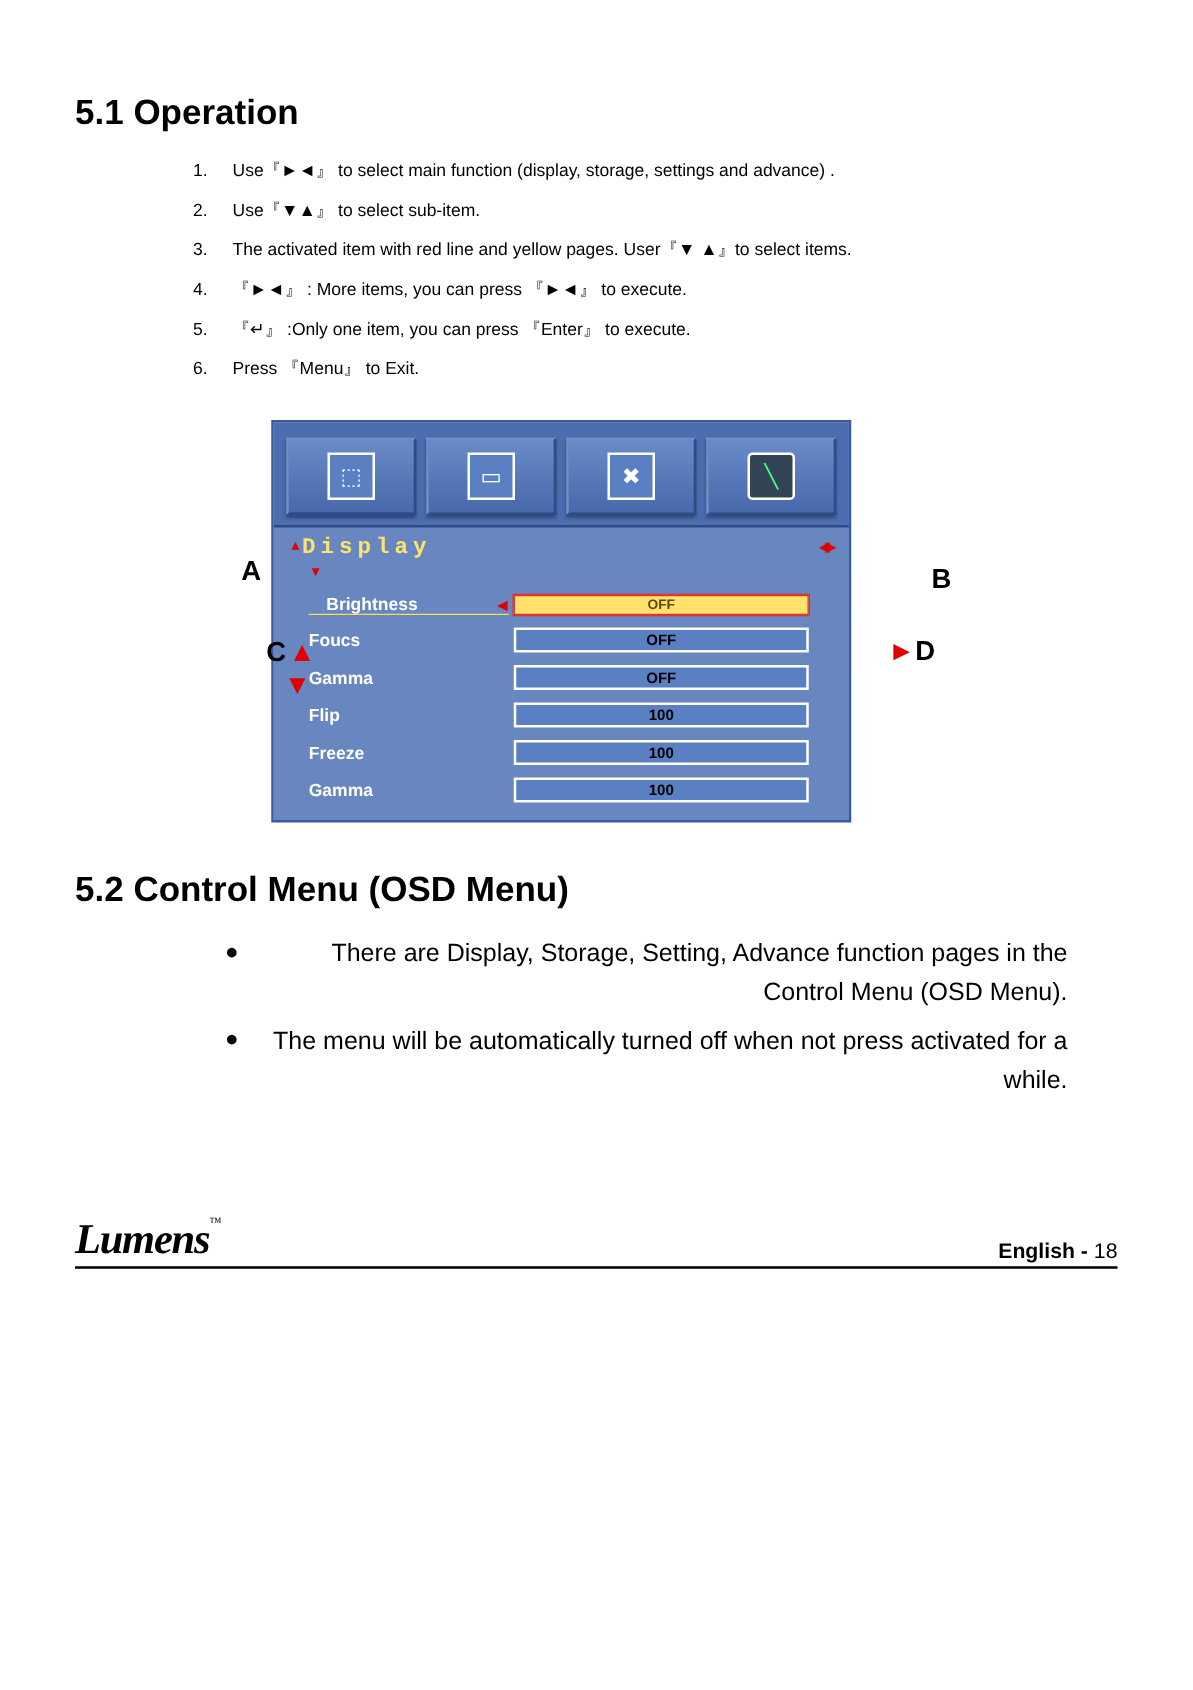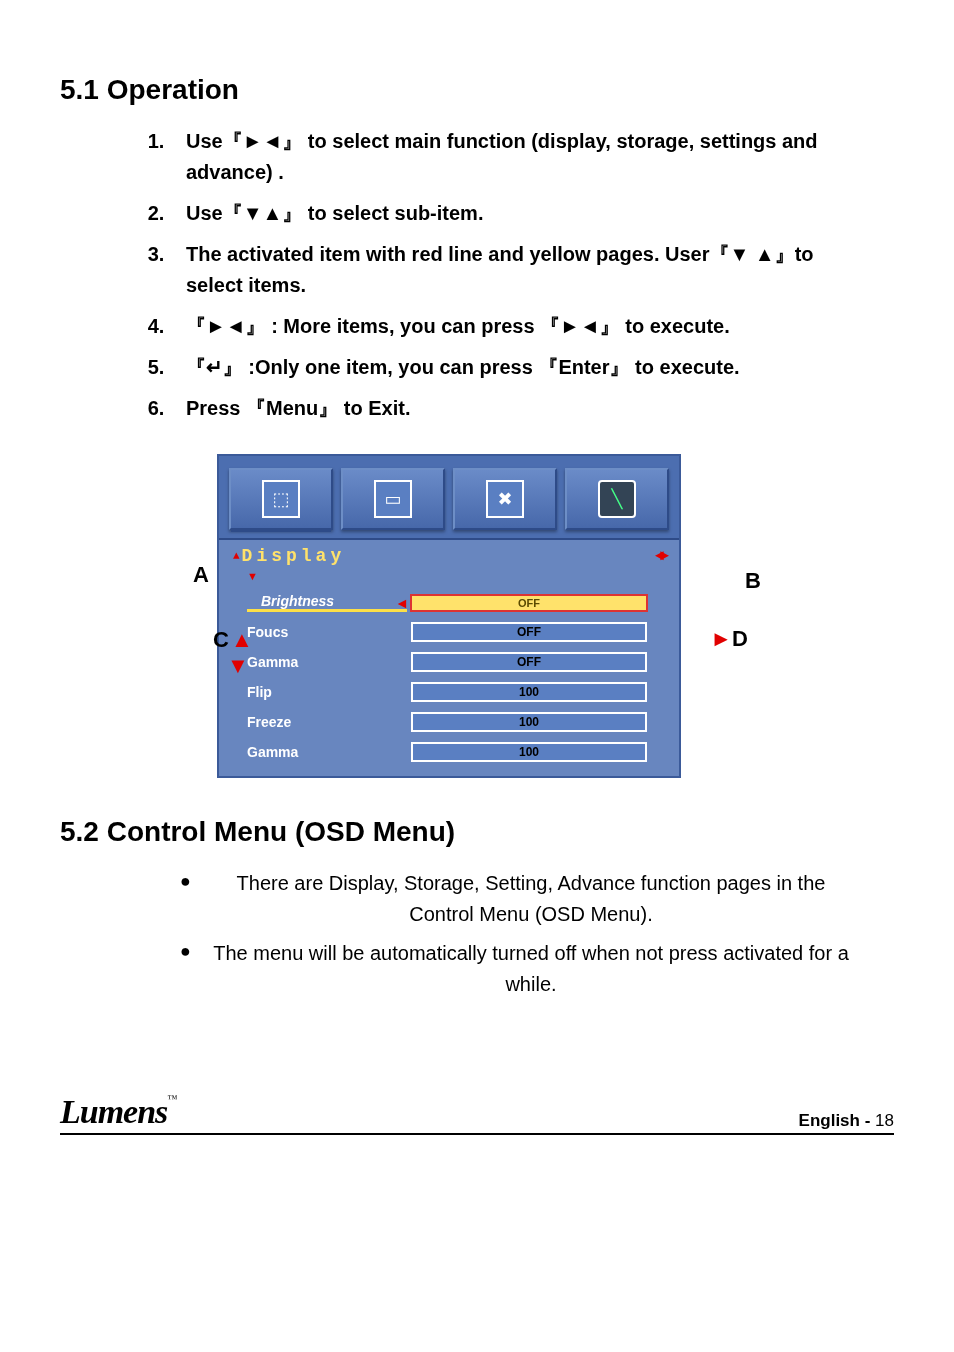--- a/index.html
+++ b/index.html
@@ -28,40 +28,39 @@
   }
   .section-title {
     font-weight: bold;
     font-size: 28px;
     margin: 4px 0 20px 0;
   }
   ol.numbered {
     list-style: decimal;
     padding-left: 70px;
     margin: 0 40px 0 40px;
-    font-size: 20px;
+    font-size: 14px;
     line-height: 1.55;
-    font-weight: bold;
   }
   ol.numbered li {
     padding-left: 16px;
     margin-bottom: 10px;
   }
   ul.bullets {
     list-style: none;
     padding-left: 120px;
     margin: 0 40px 0 0;
     font-size: 20px;
     line-height: 1.55;
   }
   ul.bullets li {
     position: relative;
     padding-left: 28px;
     margin-bottom: 8px;
-    text-align: center;
+    text-align: right;
   }
   ul.bullets li::before {
     content: "●";
     position: absolute;
     left: 0;
     font-size: 18px;
   }
   .osd-wrap {
     position: relative;
     width: 520px;
@@ -156,24 +155,23 @@
     font-weight:bold;
   }
   .value-cell.selected{
     background:#ffe26b;
     color:#5a4a00;
     border:1px solid #d33;
     outline:1px solid #d33;
     font-size:11px;
   }
   .underline-red{
-    border-bottom:3px solid #fde047;
+    border-bottom:1px solid #fde047;
     display:inline-block;
     width:100%;
-    font-style:italic;
   }
   .section-2{
     margin-top:18px;
   }
   .footer {
     margin-top:auto;
     display:flex;
     justify-content:space-between;
     align-items:flex-end;
     border-bottom:2px solid #000;

